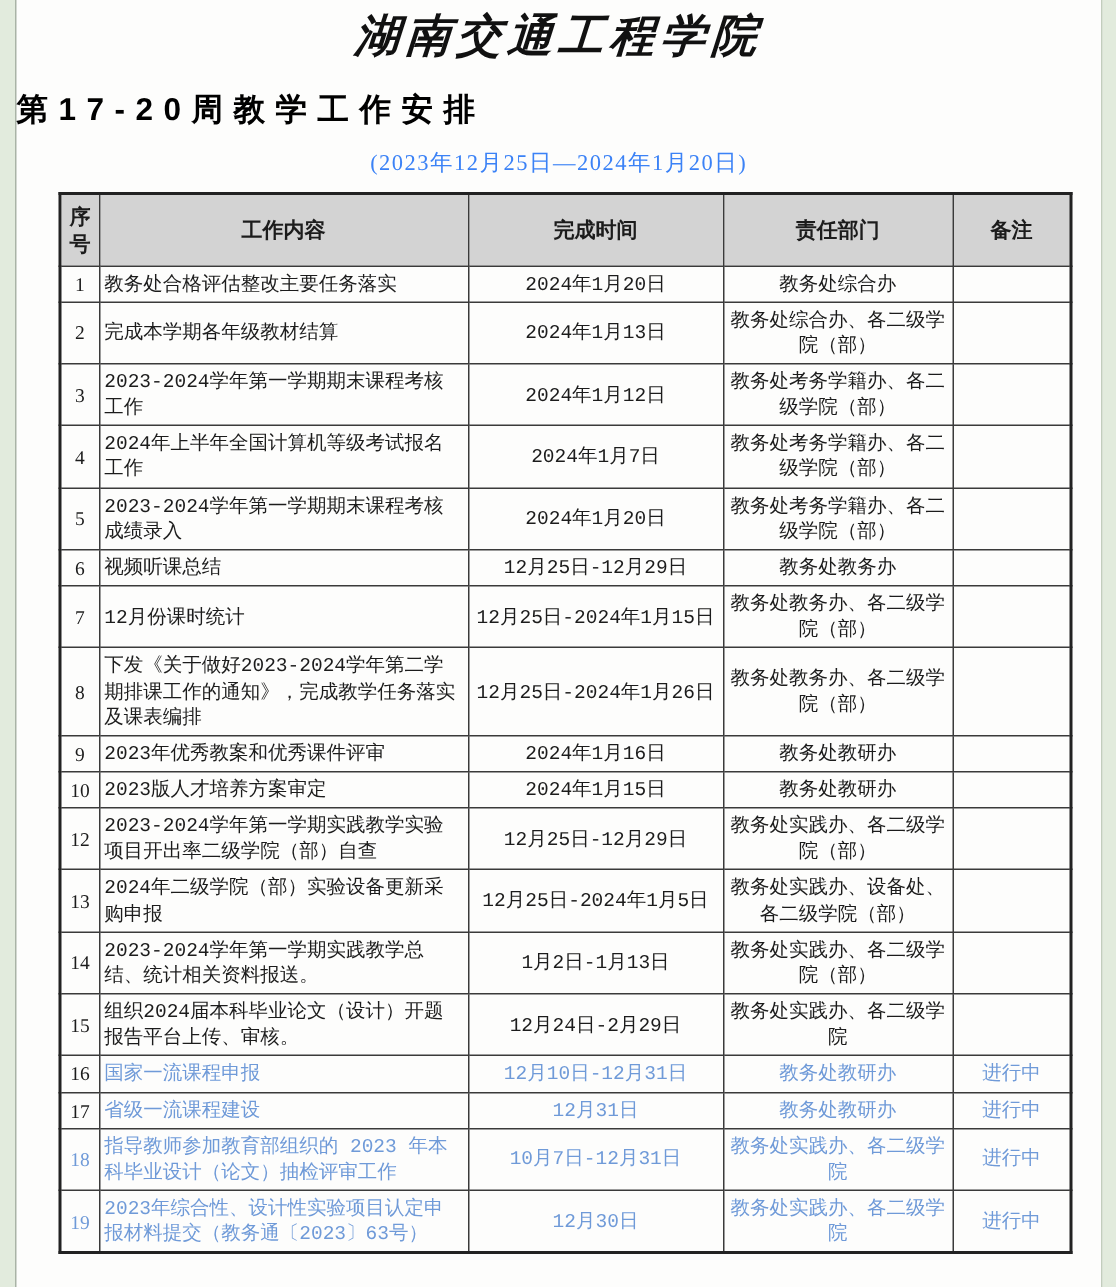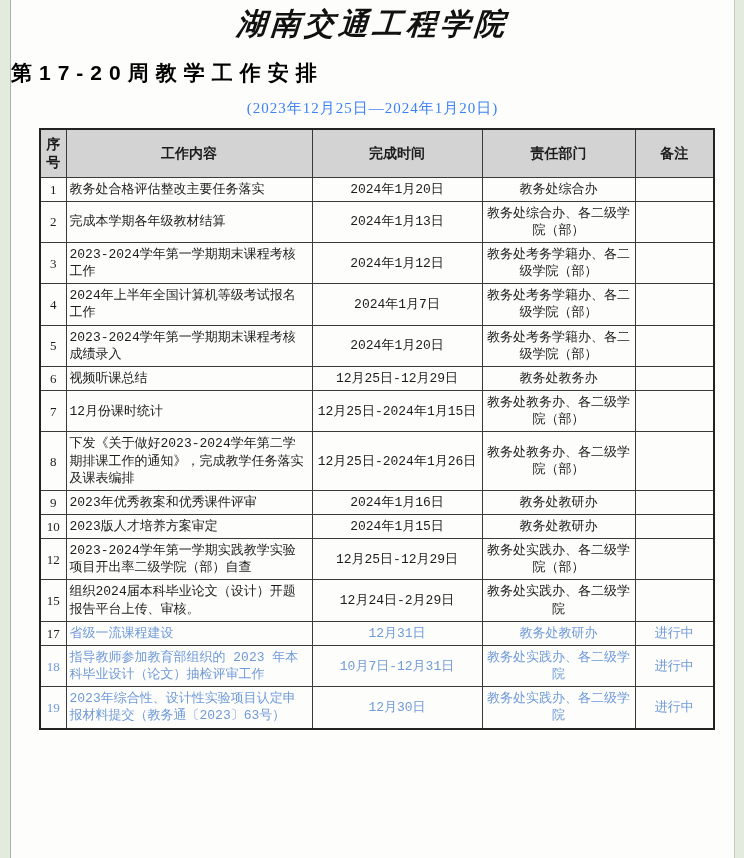--- a/index.html
+++ b/index.html
@@ -173,25 +173,46 @@
         <td class="c-remark"></td>
       </tr>
       <tr>
         <td class="c-no">12</td>
         <td class="c-content">2023-2024学年第一学期实践教学实验项目开出率二级学院（部）自查</td>
         <td class="c-time">12月25日-12月29日</td>
         <td class="c-dept">教务处实践办、各二级学院（部）</td>
         <td class="c-remark"></td>
       </tr>
       <tr>
+        <td class="c-no">13</td>
+        <td class="c-content">2024年二级学院（部）实验设备更新采购申报</td>
+        <td class="c-time">12月25日-2024年1月5日</td>
+        <td class="c-dept">教务处实践办、设备处、各二级学院（部）</td>
+        <td class="c-remark"></td>
+      </tr>
+      <tr>
+        <td class="c-no">14</td>
+        <td class="c-content">2023-2024学年第一学期实践教学总结、统计相关资料报送。</td>
+        <td class="c-time">1月2日-1月13日</td>
+        <td class="c-dept">教务处实践办、各二级学院（部）</td>
+        <td class="c-remark"></td>
+      </tr>
+      <tr>
         <td class="c-no">15</td>
         <td class="c-content">组织2024届本科毕业论文（设计）开题报告平台上传、审核。</td>
         <td class="c-time">12月24日-2月29日</td>
         <td class="c-dept">教务处实践办、各二级学院</td>
         <td class="c-remark"></td>
+      </tr>
+      <tr class="row-blue num-black">
+        <td class="c-no">16</td>
+        <td class="c-content">国家一流课程申报</td>
+        <td class="c-time">12月10日-12月31日</td>
+        <td class="c-dept">教务处教研办</td>
+        <td class="c-remark">进行中</td>
       </tr>
       <tr class="row-blue num-black">
         <td class="c-no">17</td>
         <td class="c-content">省级一流课程建设</td>
         <td class="c-time">12月31日</td>
         <td class="c-dept">教务处教研办</td>
         <td class="c-remark">进行中</td>
       </tr>
       <tr class="row-blue">
         <td class="c-no">18</td>

